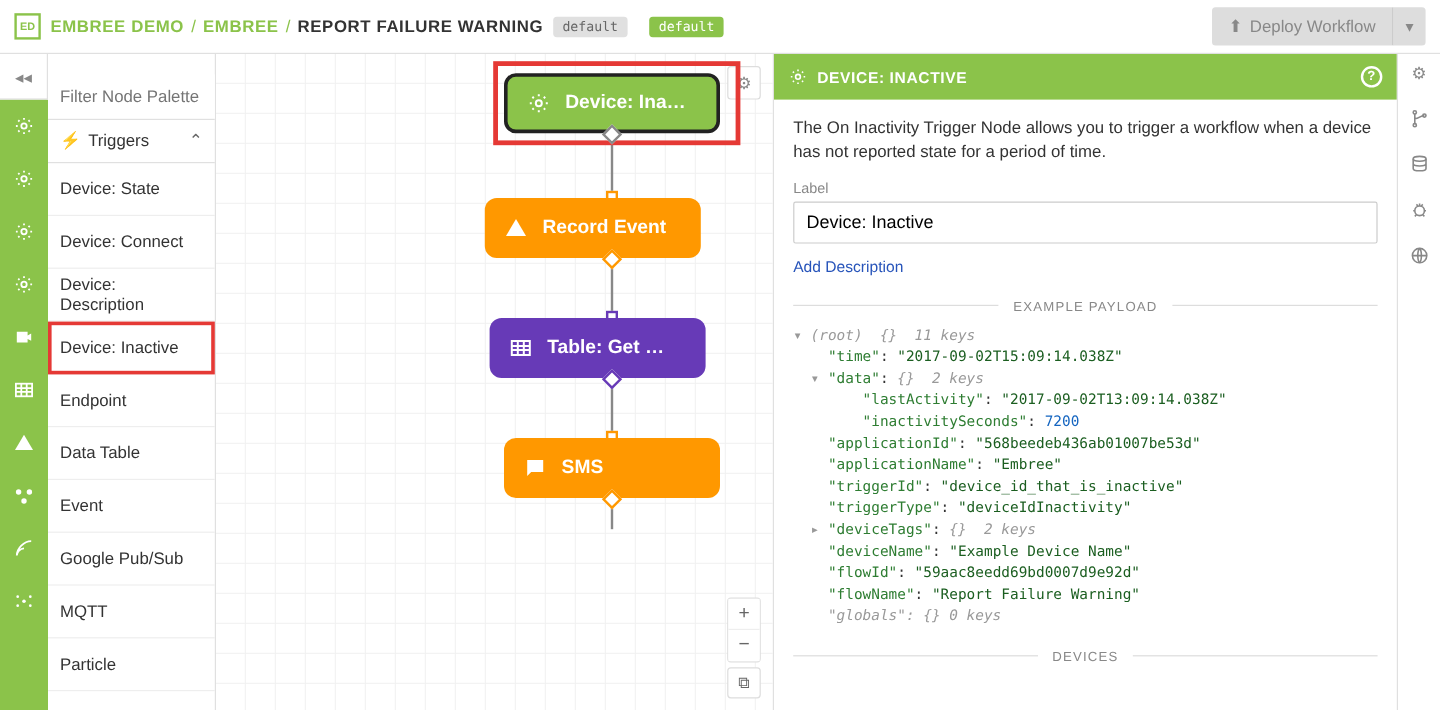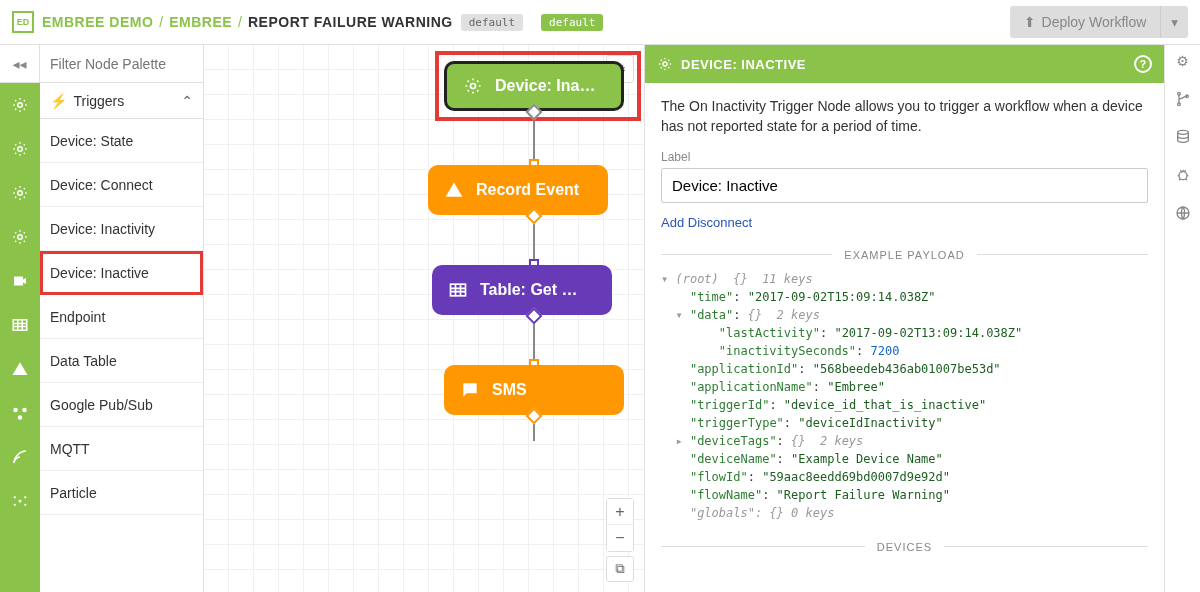--- a/index.html
+++ b/index.html
@@ -23,21 +23,21 @@
 
 .main { flex: 1; display: flex; min-height: 0; }
 
 
 .icon-rail { width: 40px; background: #8bc34a; display: flex; flex-direction: column; }
 .rail-top { height: 38px; background: #fff; border-bottom: 1px solid #e0e0e0; border-right: 1px solid #e0e0e0; display:flex; align-items:center; justify-content:center; color:#888;}
 .rail-icon { height: 44px; display: flex; align-items: center; justify-content: center; color: #fff; }
 .rail-icon svg { width: 18px; height: 18px; }
 
 
-.palette { width: 164px; border-right: 1px solid #e0e0e0; display: flex; flex-direction: column; background:#fff;}
+.palette { width: 140px; border-right: 1px solid #e0e0e0; display: flex; flex-direction: column; background:#fff;justify-content:center;}
 .filter-input { height: 38px; border: none; border-bottom: 1px solid #e0e0e0; padding: 0 10px; font-size: 14px; width: 100%; outline:none;}
 .trigger-header { height: 36px; display: flex; align-items: center; padding: 0 10px; font-size: 14px; border-bottom: 1px solid #e0e0e0; gap:6px;}
 .trigger-header .chev { margin-left: auto; color:#666;}
 .palette-item { height: 44px; display: flex; align-items: center; padding: 0 10px; font-size: 14px; border-bottom: 1px solid #eee; cursor: grab; }
 .palette-item.highlighted { outline: 3px solid #e53935; outline-offset: -3px; }
 
 
 .canvas { flex: 1; position: relative; background-image:
   linear-gradient(#f0f0f0 1px, transparent 1px),
   linear-gradient(90deg, #f0f0f0 1px, transparent 1px);
@@ -181,24 +181,25 @@
 
     <div class="palette">
       <input class="filter-input" placeholder="Filter Node Palette" style="">
       <div class="trigger-header">
         <span>⚡</span>
         <span>Triggers</span>
         <span class="chev">⌃</span>
       </div>
       <div class="palette-item">Device: State</div>
       <div class="palette-item">Device: Connect</div>
-      <div class="palette-item">Device: Inactivity</div>
+      <div class="palette-item">Device: Description</div>
       <div class="palette-item highlighted">Device: Inactive</div>
       <div class="palette-item">Endpoint</div>
       <div class="palette-item">Data Table</div>
+      <div class="palette-item">Event</div>
       <div class="palette-item">Google Pub/Sub</div>
       <div class="palette-item">MQTT</div>
       <div class="palette-item">Particle</div>
     </div>
 
     <div class="canvas">
       <div class="settings-cog">
           <span>⚙</span>
         </div>
       <div class="zoom-group">
@@ -265,21 +266,21 @@
               <path d="M12 3v2M12 19v2M3 12h2M19 12h2M5.6 5.6l1.4 1.4M17 17l1.4 1.4M5.6 18.4L7 17M17 7l1.4-1.4"></path>
             </svg>
           </span>
         <span>DEVICE: INACTIVE</span>
         <span class="help">?</span>
       </div>
       <div class="insp-body">
         <div class="insp-desc">The On Inactivity Trigger Node allows you to trigger a workflow when a device has not reported state for a period of time.</div>
         <div class="insp-label">Label</div>
         <input class="insp-input" value="Device: Inactive" style="">
-        <div class="add-desc">Add Disconnect</div>
+        <div class="add-desc">Add Description</div>
         <div class="section-div"><span>EXAMPLE PAYLOAD</span></div>
 
         <div class="json-view"><span class="jcaret">▾ </span><span class="jc">(root)  {}  11 keys</span>
     <span class="jk">"time"</span>: <span class="js">"<span>2017-09-02T15:09:14.038Z</span>"</span>
   <span class="jcaret">▾ </span><span class="jk">"data"</span>: <span class="jc">{}  2 keys</span>
         <span class="jk">"lastActivity"</span>: <span class="js">"<span>2017-09-02T13:09:14.038Z</span>"</span>
         <span class="jk">"inactivitySeconds"</span>: <span class="jn">7200</span>
     <span class="jk">"applicationId"</span>: <span class="js">"<span>568beedeb436ab01007be53d</span>"</span>
     <span class="jk">"applicationName"</span>: <span class="js">"<span>Embree</span>"</span>
     <span class="jk">"triggerId"</span>: <span class="js">"<span>device_id_that_is_inactive</span>"</span>

